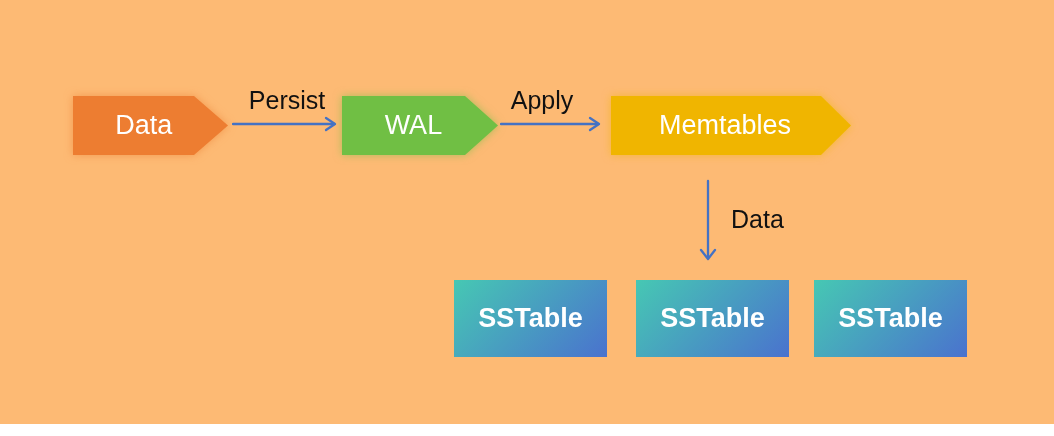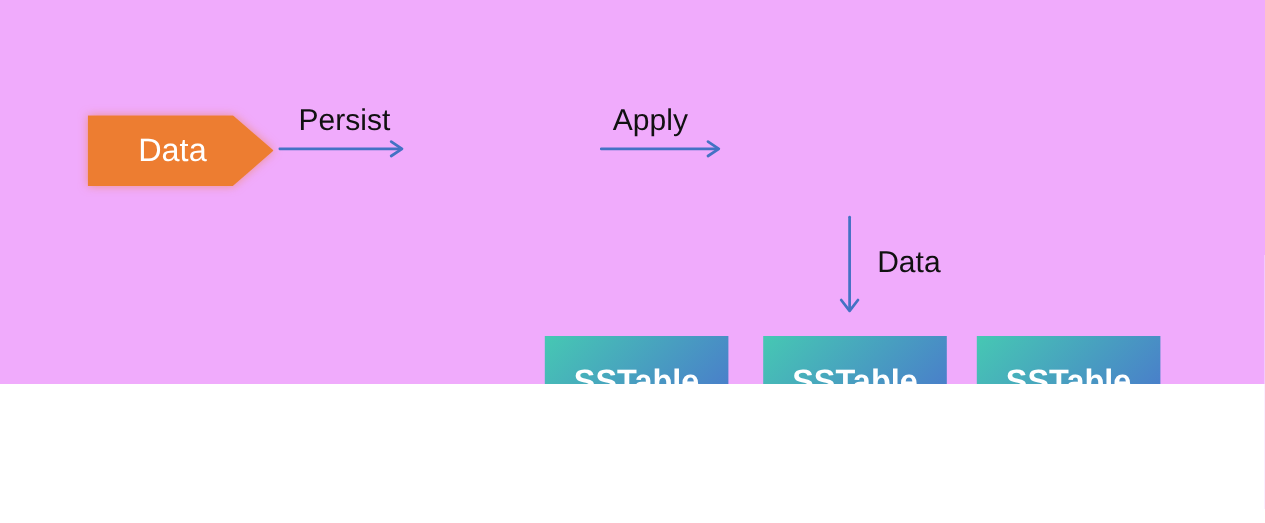--- a/index.html
+++ b/index.html
@@ -4,22 +4,22 @@
 <style>
   html, body {
     margin: 0;
     padding: 0;
     background: #ffffff;
     font-family: "Liberation Sans", sans-serif;
   }
   .canvas {
     position: relative;
     width: 1054px;
-    height: 320px;
-    background: #f0abfc;
+    height: 424px;
+    background: #fdba74;
     overflow: hidden;
   }
 
   
   .node-wrap { position: absolute; }
   .glow-orange { filter: drop-shadow(0 0 4px rgba(237,125,49,.55)); }
   .glow-green  { filter: drop-shadow(0 0 4px rgba(112,191,68,.55)); }
   .glow-gold   { filter: drop-shadow(0 0 4px rgba(240,181,0,.55)); }
 
   .chevron {
@@ -95,27 +95,37 @@
       <span>Data</span>
     </div>
   </div>
 
   <div class="edge-label" id="label-persist">Persist</div>
   <svg class="edge-svg" id="arrow-persist" width="110" height="18" viewBox="0 0 110 18" style="color: rgb(68, 114, 196);">
     <line x1="1" y1="9" x2="102" y2="9"></line>
     <polyline points="94,3 103,9 94,15"></polyline>
   </svg>
 
+  <div class="node-wrap glow-green" id="node-wal">
+    <div class="chevron" style="--fill: #70BF44;">
+      <span>WAL</span>
+    </div>
+  </div>
 
   <div class="edge-label" id="label-apply">Apply</div>
   <svg class="edge-svg" id="arrow-apply" width="106" height="18" viewBox="0 0 106 18" style="color: rgb(68, 114, 196);">
     <line x1="1" y1="9" x2="98" y2="9"></line>
     <polyline points="90,3 99,9 90,15"></polyline>
   </svg>
 
+  <div class="node-wrap glow-gold" id="node-memtables">
+    <div class="chevron" style="--fill: #F0B500;">
+      <span>Memtables</span>
+    </div>
+  </div>
 
   <svg class="edge-svg" id="arrow-flush" width="20" height="88" viewBox="0 0 20 88" style="color: rgb(68, 114, 196);">
     <line x1="10" y1="2" x2="10" y2="79"></line>
     <polyline points="3,71 10,80 17,71"></polyline>
   </svg>
   <div class="edge-label" id="label-flush">Data</div>
 
   <div class="sstable" id="sstable-1" style="--g1: #46C8B3; --g2: #4A72CE;">
     <span>SSTable</span>
   </div>

